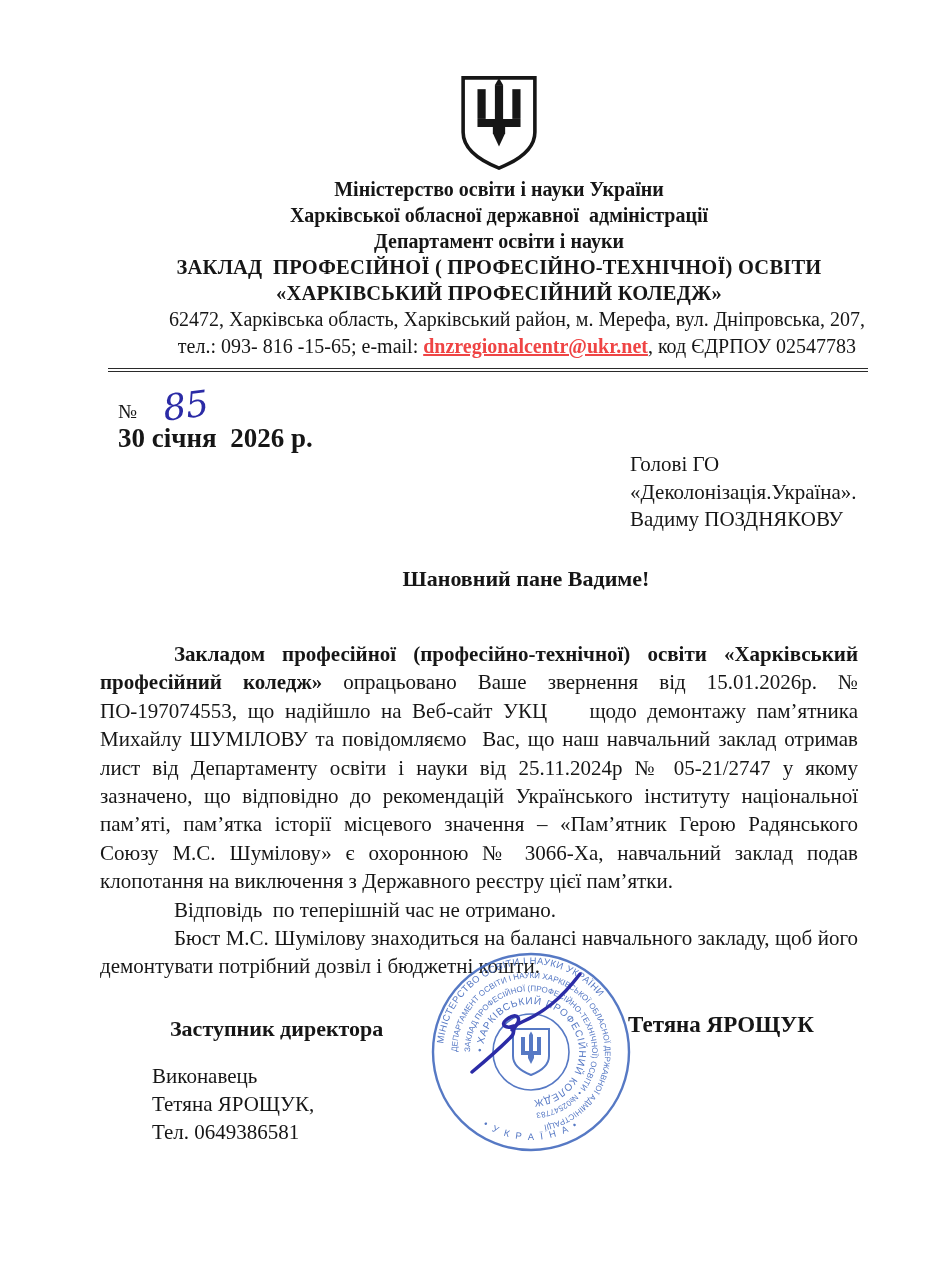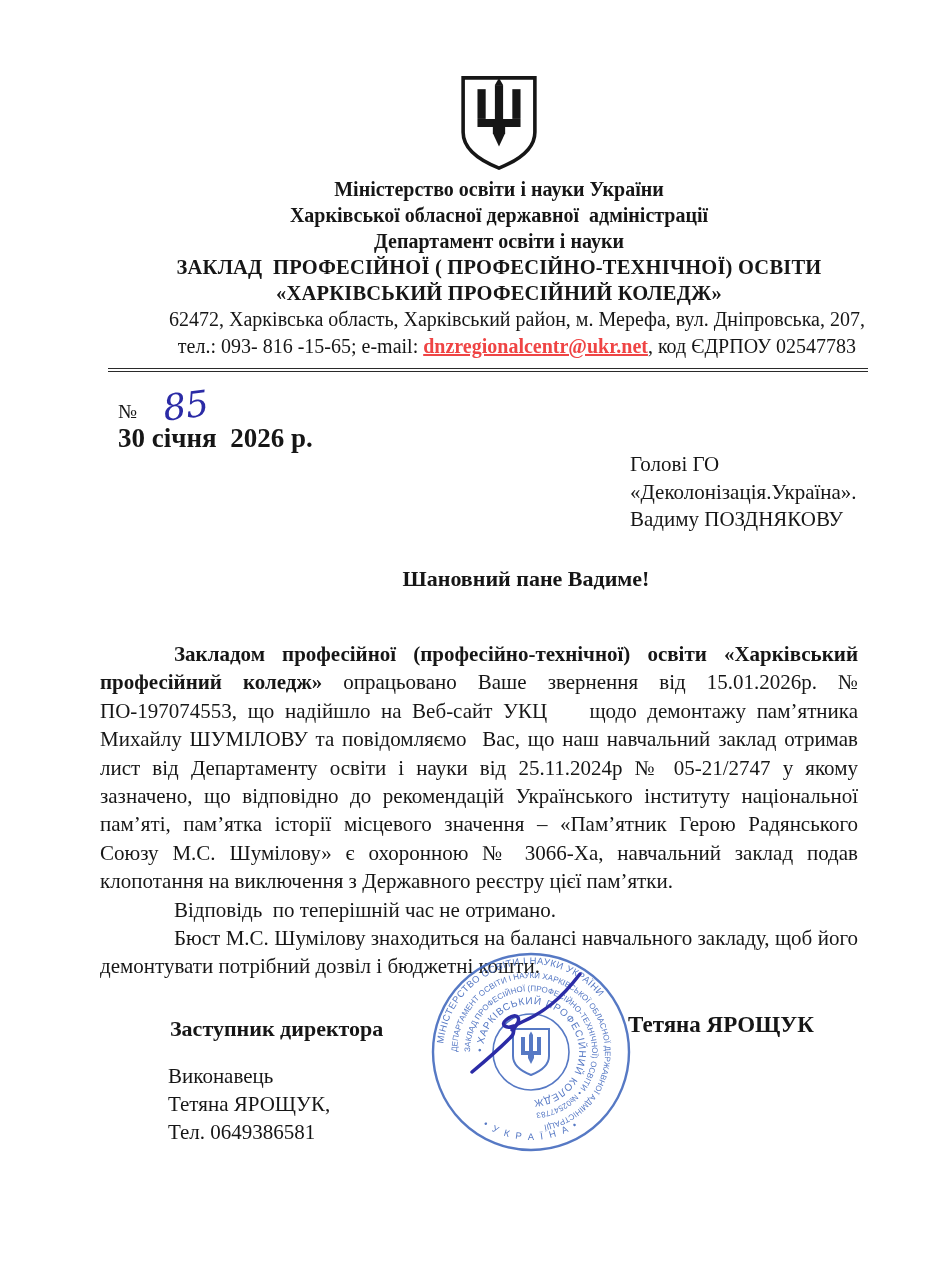--- a/index.html
+++ b/index.html
@@ -31,21 +31,21 @@
   .recipient{position:absolute;left:630px;top:451px;font-size:21px;line-height:27.5px;}
   .salutation{
     position:absolute;top:566px;left:0;width:100%;padding-left:120px;box-sizing:border-box;
     text-align:center;font-weight:bold;font-size:22px;
   }
   .body-text{position:absolute;left:100px;top:640px;width:758px;font-size:21px;line-height:28.4px;text-align:justify;}
   .body-text p{margin:0;text-indent:74px;white-space:pre-wrap;font-family:Liberation Serif, serif;}
   .bold{font-weight:bold;}
   .sig-title{position:absolute;left:170px;top:1016px;font-size:22px;font-weight:bold;}
   .sig-name{position:absolute;left:628px;top:1012px;font-size:23px;font-weight:bold;z-index:3;}
-  .executor{position:absolute;left:168px;top:1062px;font-size:21px;line-height:28px;}
+  .executor{position:absolute;left:152px;top:1062px;font-size:21px;line-height:28px;}
   .executor div{white-space:pre;}
   .stamp{position:absolute;left:430px;top:951px;width:202px;height:202px;z-index:1;opacity:.93;}
   .stamp text{font-family:"Liberation Sans","DejaVu Sans",sans-serif;fill:#4a6fc0;}
   .scribble{position:absolute;left:452px;top:958px;width:170px;height:150px;z-index:2;}
 </style>
 </head>
 <body>
 
 <div class="page">
 

